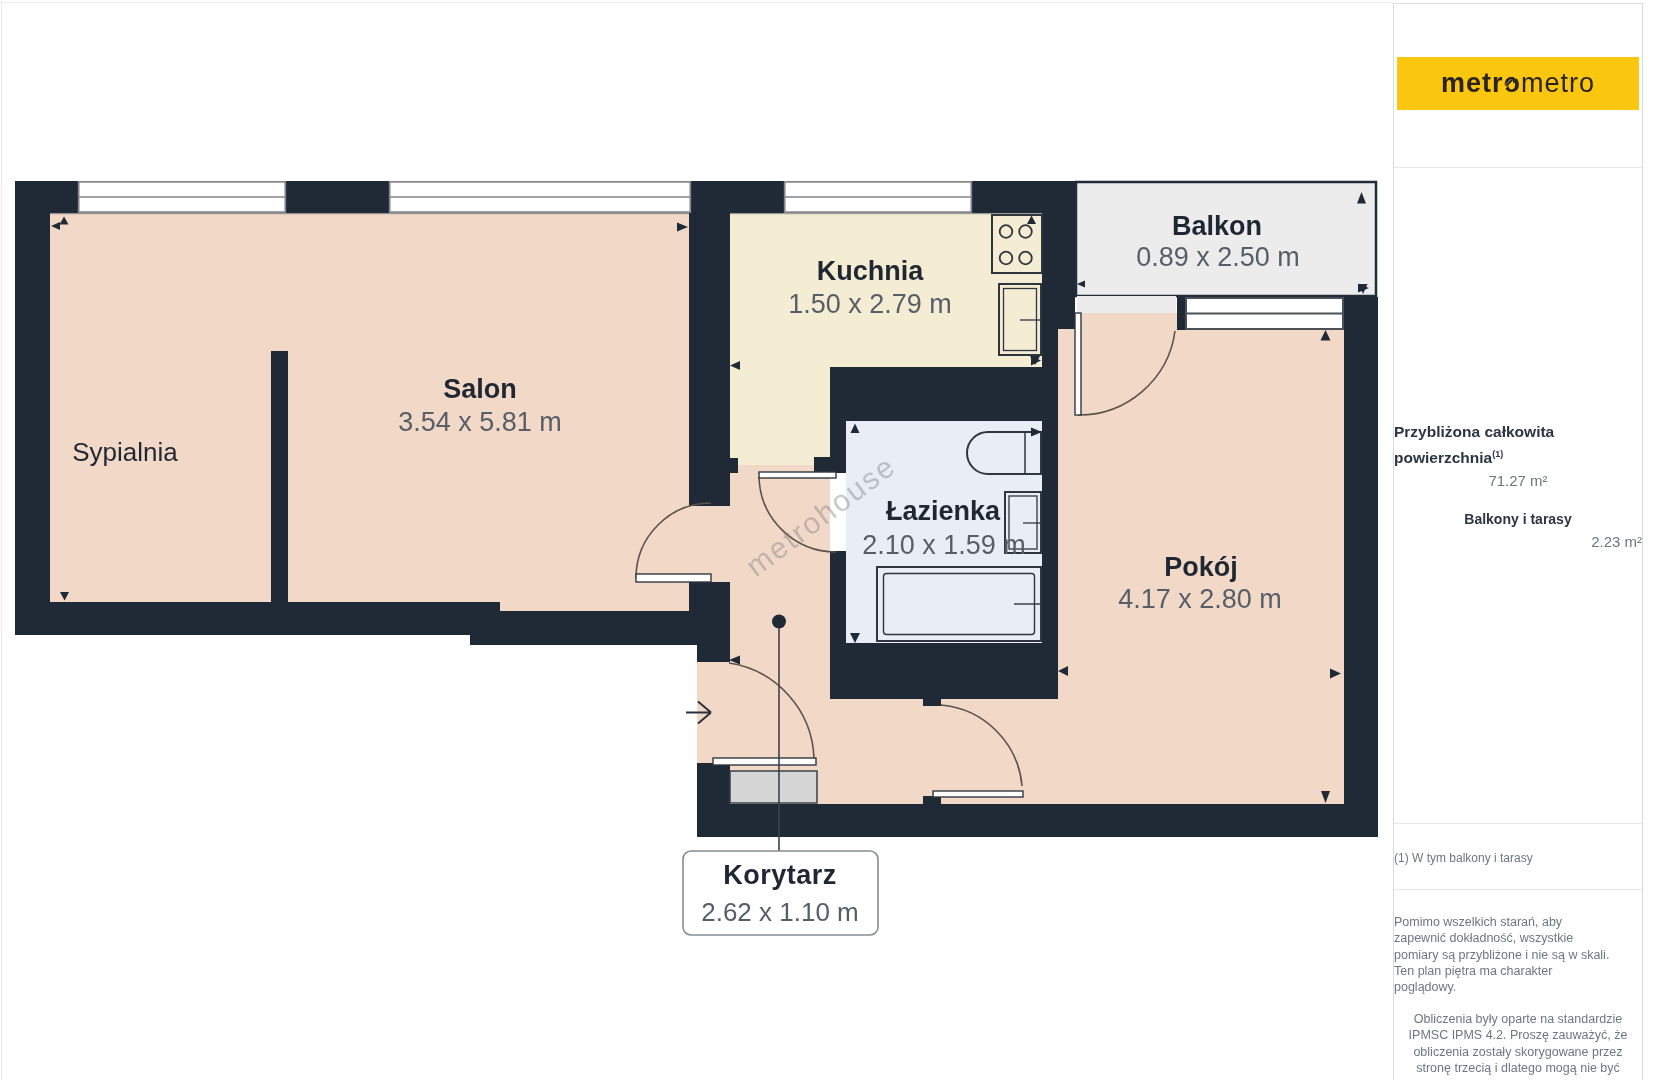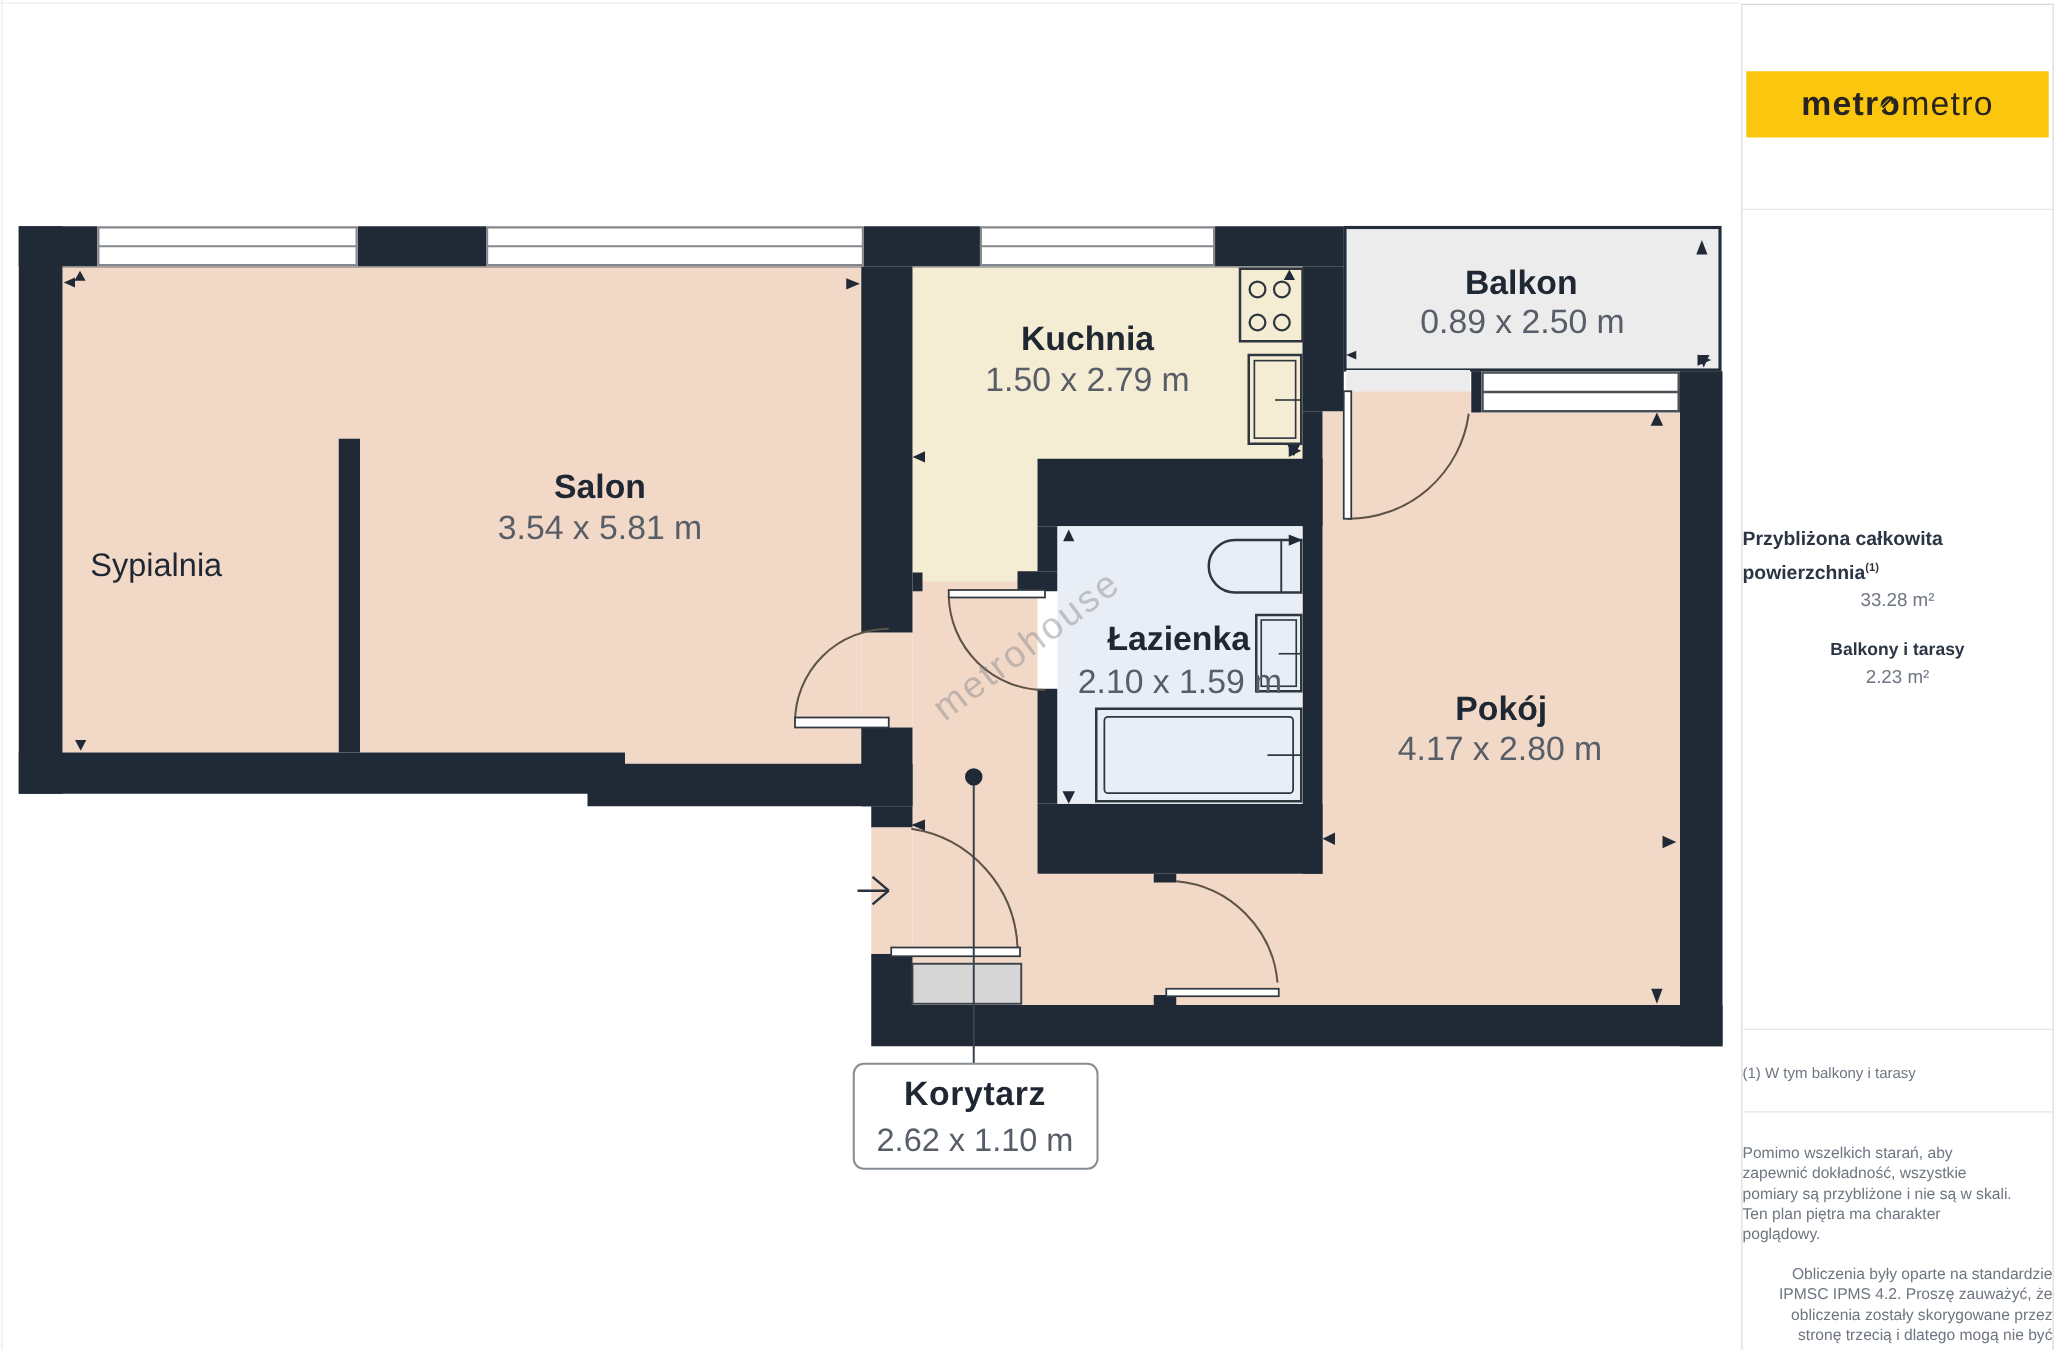--- a/index.html
+++ b/index.html
@@ -221,27 +221,27 @@
 
 <svg class="abs" style="left:1501px;top:74px" width="18" height="18" viewBox="0 0 18 18">
     <path d="M2,15 L15,2" stroke="#fbc60e" stroke-width="3" fill="none"></path>
     <path d="M5,12 L13,4 M13,4 L13,9 M13,4 L8,4" stroke="#2a2420" stroke-width="1.8" fill="none"></path>
   </svg>
 
 <div class="abs" style="left:1394px;top:167px;width:248px;height:1px;background:#e4e6e8"></div>
 
 <div class="abs" style="left:1394px;top:421px;width:248px;font-size:15.5px;font-weight:bold;color:#2b3544;line-height:22px">Przybliżona całkowita<br>powierzchnia<span style="font-size:9px;vertical-align:super">(1)</span></div>
 
-<div class="abs" style="left:1394px;top:472px;width:248px;text-align:center;font-size:15px;color:#6e7681">33.28 m²</div>
+<div class="abs" style="left:1394px;top:472px;width:248px;text-align:center;font-size:15px;color:#6e7681">71.27 m²</div>
 
 <div class="abs" style="left:1394px;top:511px;width:248px;text-align:center;font-size:14px;font-weight:bold;color:#2b3544">Balkony i tarasy</div>
 
-<div class="abs" style="left:1394px;top:533px;width:248px;text-align:center;font-size:15px;color:#6e7681">2.23 m²</div>
+<div class="abs" style="left:1394px;top:533px;width:248px;text-align:right;font-size:15px;color:#6e7681">2.23 m²</div>
 
 <div class="abs" style="left:1394px;top:823px;width:248px;height:1px;background:#e4e6e8"></div>
 
 <div class="abs" style="left:1394px;top:851px;width:248px;text-align:left;font-size:12px;color:#6e7681">(1) W tym balkony i tarasy</div>
 
 <div class="abs" style="left:1394px;top:889px;width:248px;height:1px;background:#e4e6e8"></div>
 
 <div class="abs" style="left:1394px;top:914px;width:248px;text-align:left;font-size:12.5px;color:#6e7681;line-height:16.3px">Pomimo wszelkich starań, aby<br>zapewnić dokładność, wszystkie<br>pomiary są przybliżone i nie są w skali.<br>Ten plan piętra ma charakter<br>poglądowy.</div>
 
-<div class="abs" style="left:1394px;top:1011px;width:248px;text-align:right;font-size:12.5px;color:#6e7681;line-height:16.3px">Obliczenia były oparte na standardzie<br>IPMSC IPMS 4.2. Proszę zauważyć, że<br>obliczenia zostały skorygowane przez<br>stronę trzecią i dlatego mogą nie być</div>
+<div class="abs" style="left:1394px;top:1011px;width:248px;text-align:center;font-size:12.5px;color:#6e7681;line-height:16.3px">Obliczenia były oparte na standardzie<br>IPMSC IPMS 4.2. Proszę zauważyć, że<br>obliczenia zostały skorygowane przez<br>stronę trzecią i dlatego mogą nie być</div>
 
 </body></html>

